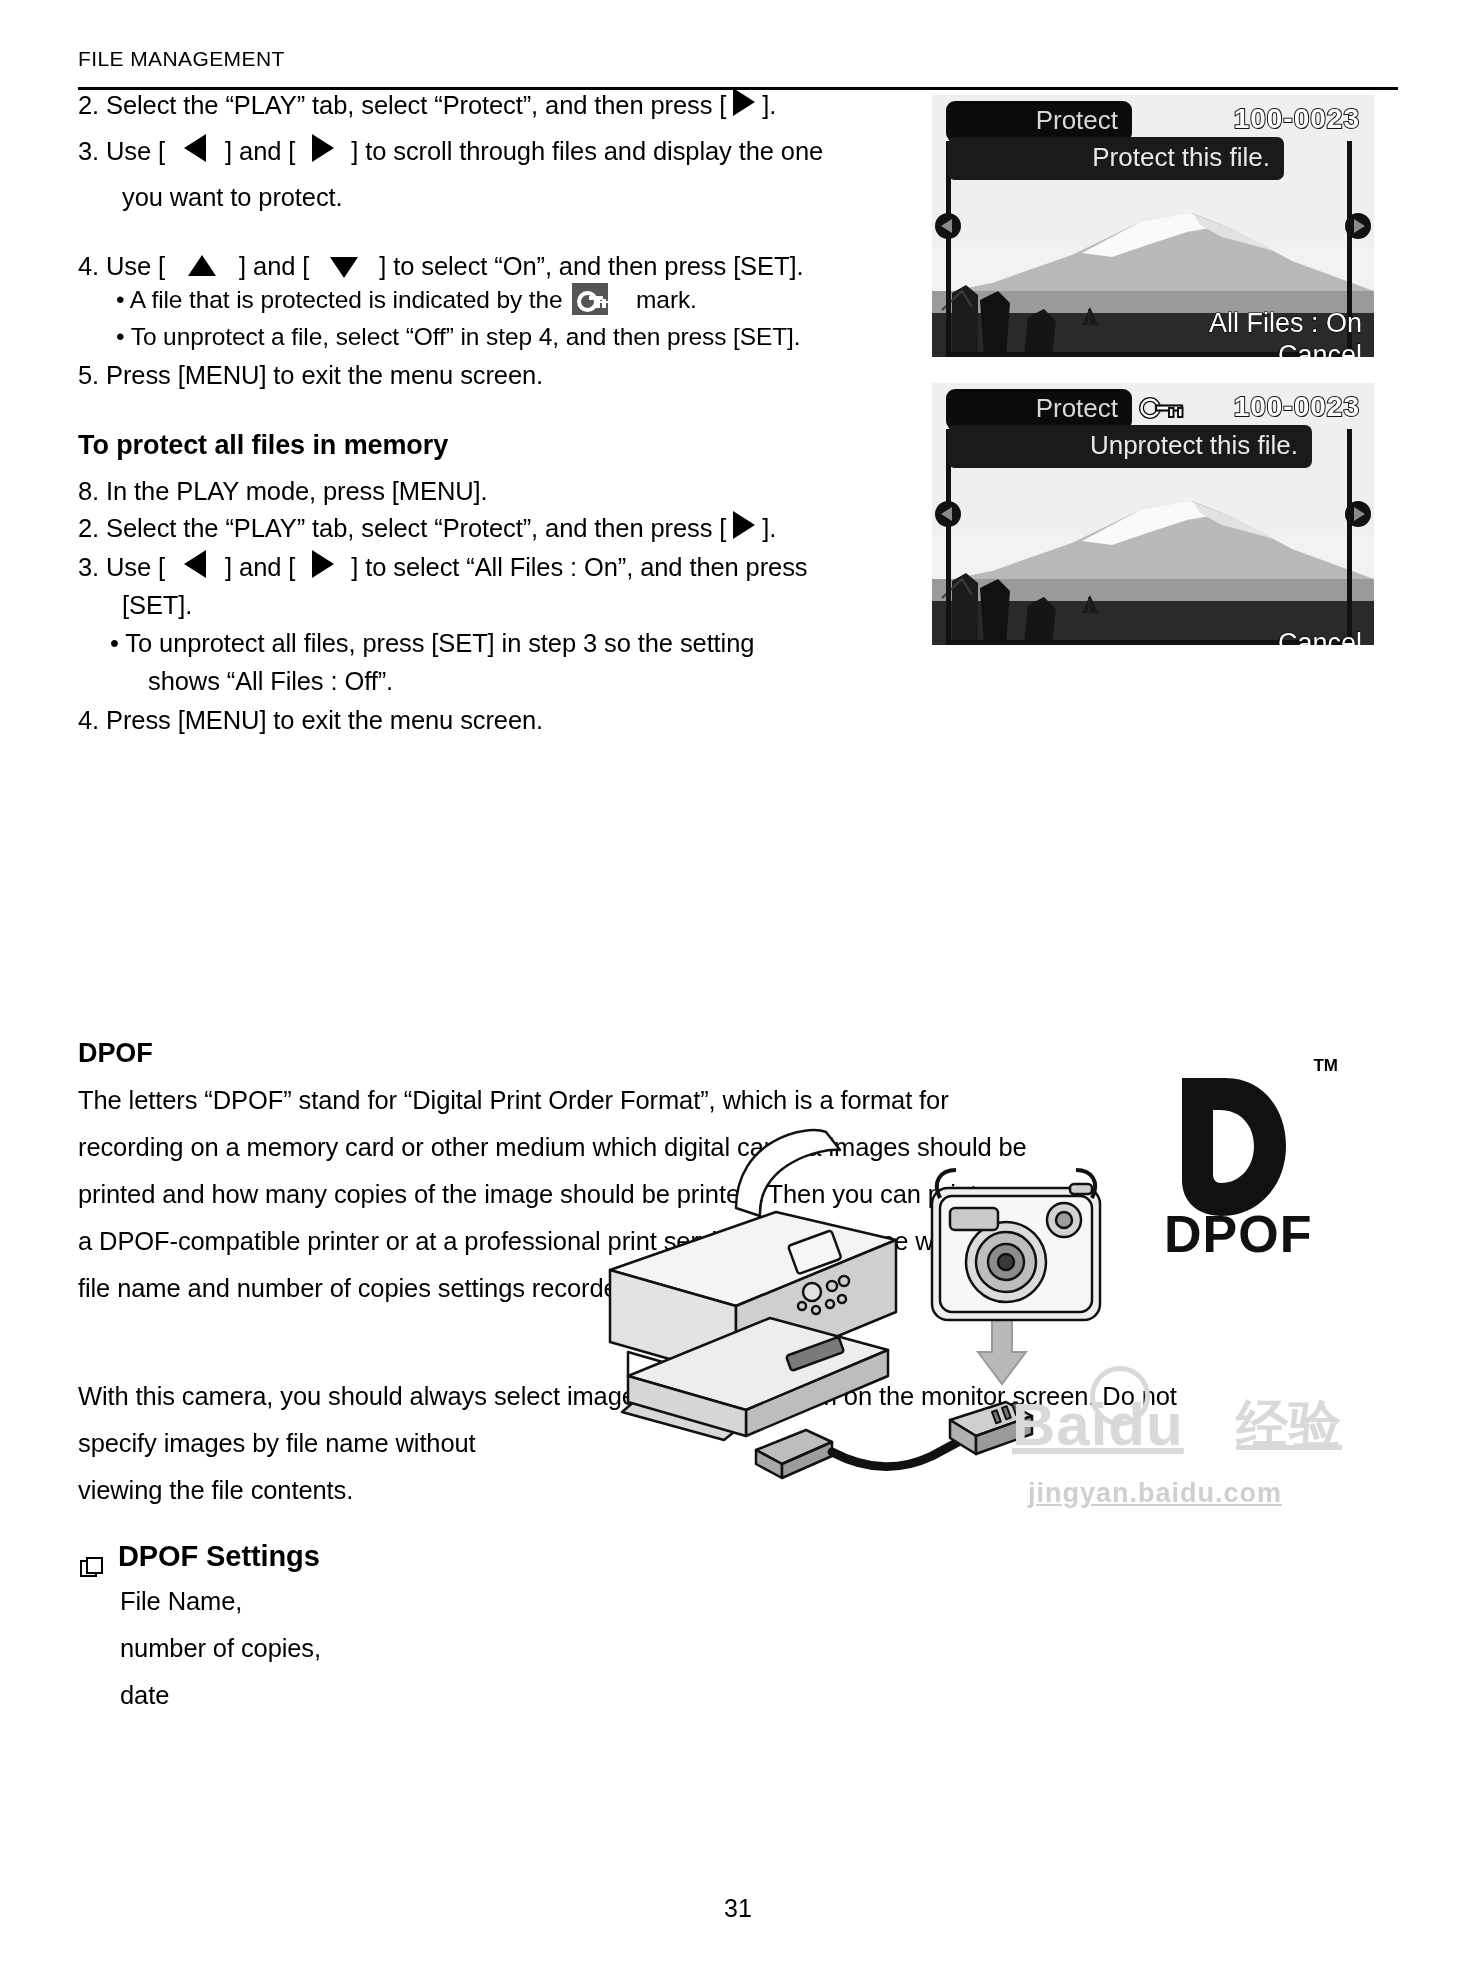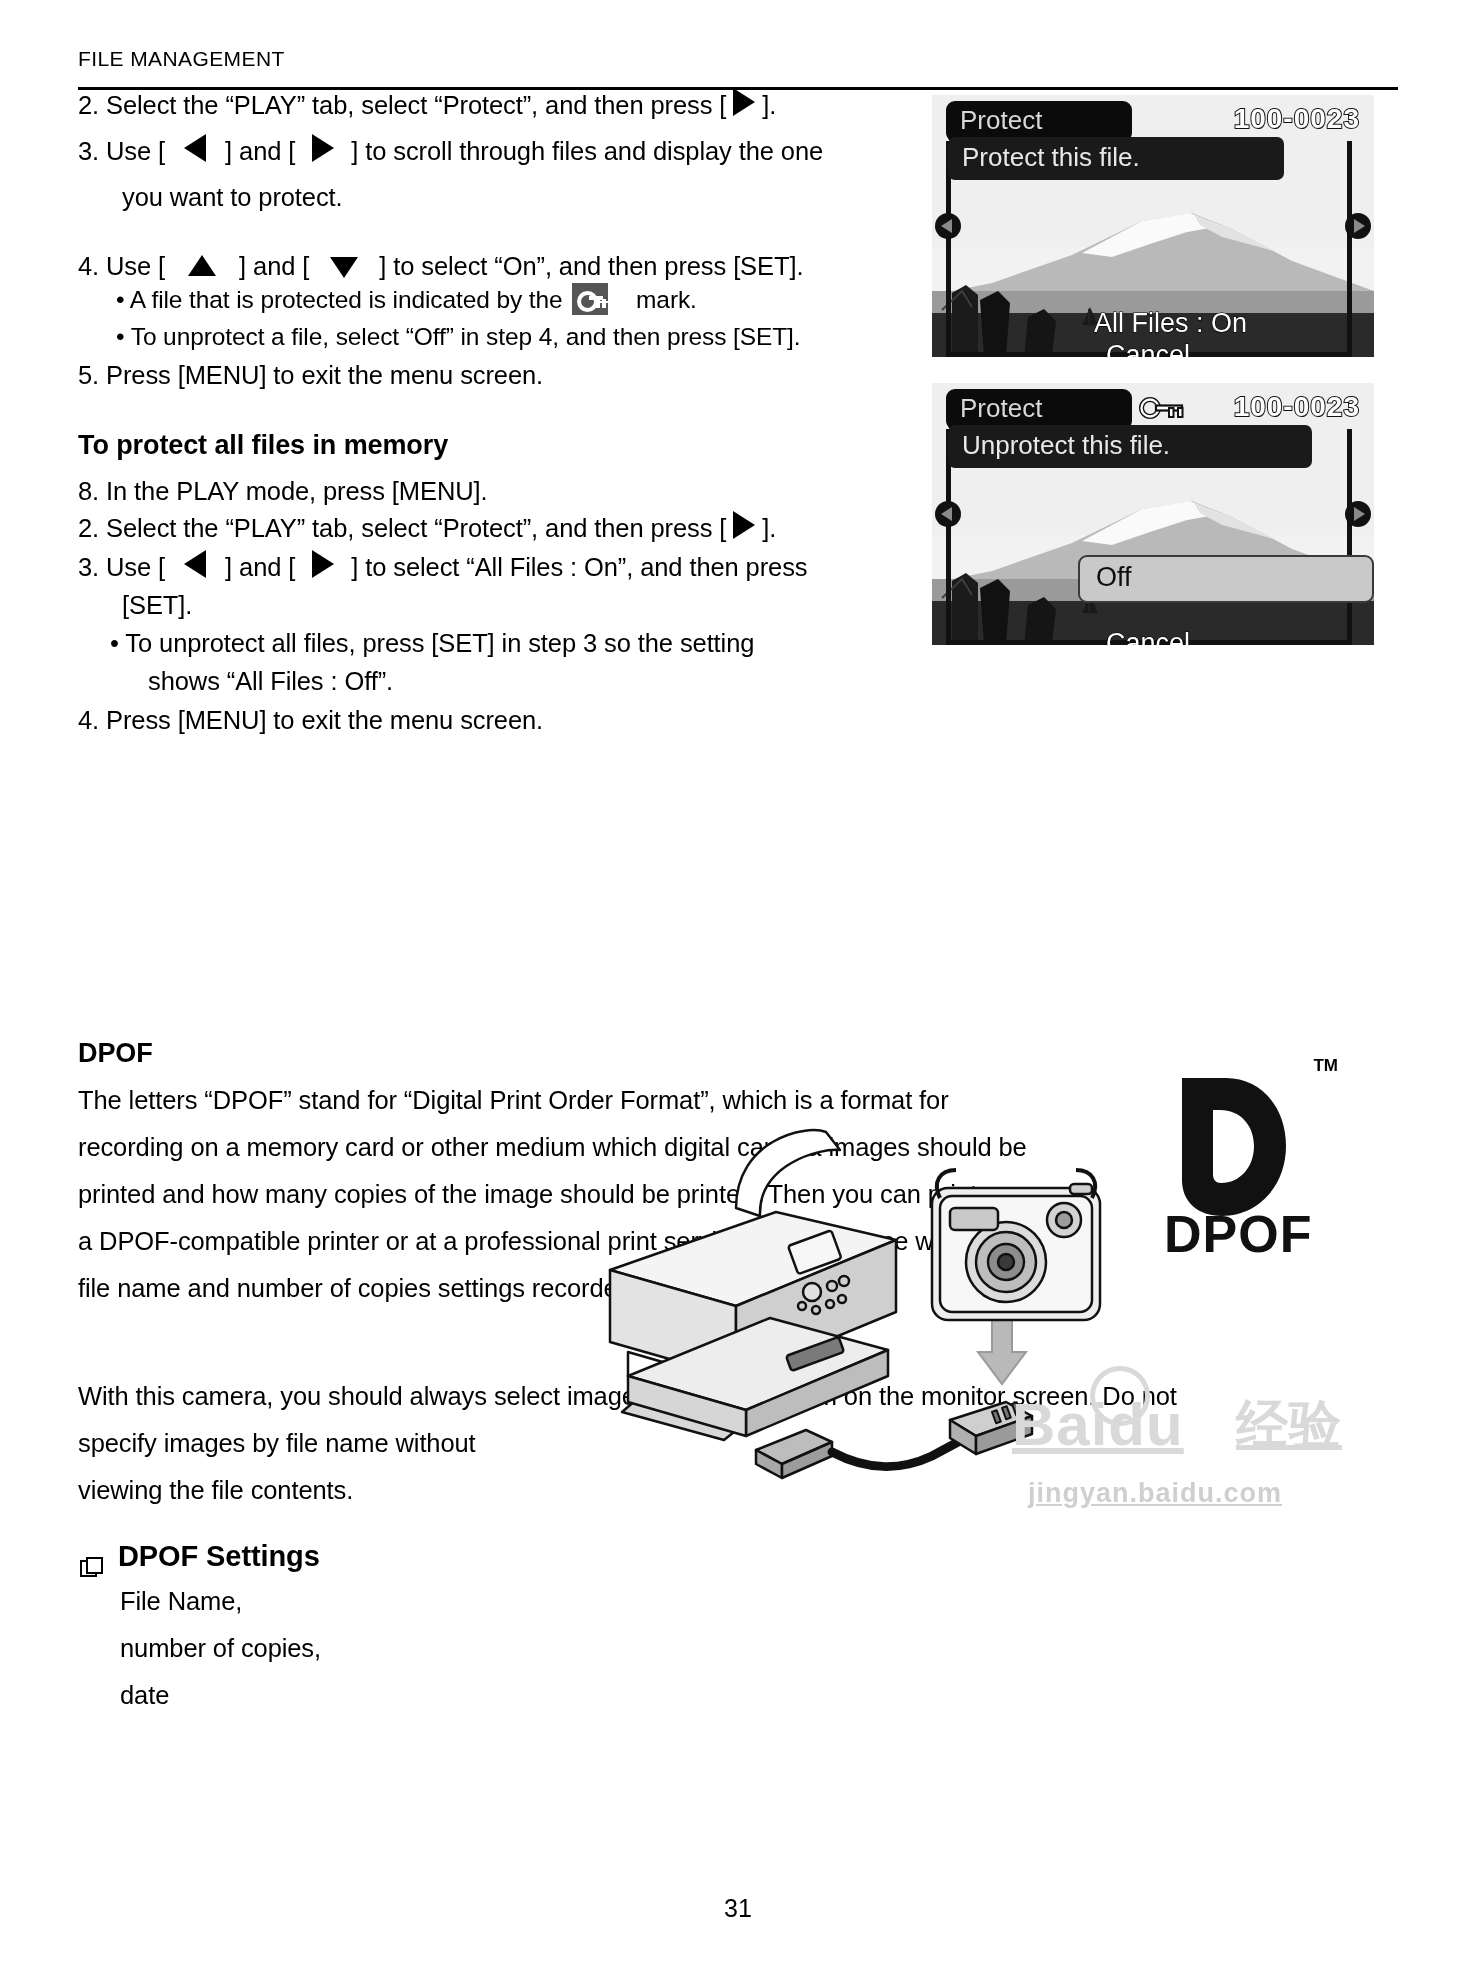--- a/index.html
+++ b/index.html
@@ -89,20 +89,21 @@
     left: 30px; top: 16px;
     width: 4px; height: 9px;
     background: #fff;
   }
 
   
   .lcd {
     position: absolute;
     background: #d946ef;
     overflow: hidden;
+    text-align: right;
   }
   .lcd-photo {
     position: absolute;
     left: 0; top: 0; right: 0; bottom: 0;
     background:
       linear-gradient(to bottom, #f4f4f4 0%, #efefef 45%, #e3e3e3 55%, #bdbdbd 70%, #8f8f8f 84%, #3a3a3a 93%, #141414 100%);
   }
   .mtn {
     position: absolute;
     left: 0; bottom: 0; width: 100%; height: 100%;
@@ -372,21 +373,20 @@
 
     <div class="lcd-msg" style="left:16px; top:42px; width:364px;">Unprotect this file.</div>
 
     <div class="lcd-knob knob-left" style="left:3px; top:118px;">
         <i></i>
       </div>
     <div class="lcd-knob knob-right" style="right:3px; top:118px;">
         <i></i>
       </div>
 
-    <div class="lcd-opt sel" style="left:146px; top:172px; width:296px;">Off</div>
     <div class="lcd-opt unsel" style="left:158px; top:240px; width:284px;">Cancel</div>
   </div>
 
   <div class="txt bold" style="left:78px; top:1030px; font-size:27px;">DPOF</div>
 
   <div class="txt" style="left:78px; top:1077px;">The letters “DPOF” stand for “Digital Print Order Format”, which is a format for</div>
   <div class="txt" style="left:78px; top:1124px;">recording on a memory card or other medium which digital camera images should be</div>
   <div class="txt" style="left:78px; top:1171px;">printed and how many copies of the image should be printed. Then you can print on</div>
   <div class="txt" style="left:78px; top:1218px;">a DPOF-compatible printer or at a professional print service in accordance with the</div>
   <div class="txt" style="left:78px; top:1265px;">file name and number of copies settings recorded on the card.</div>

